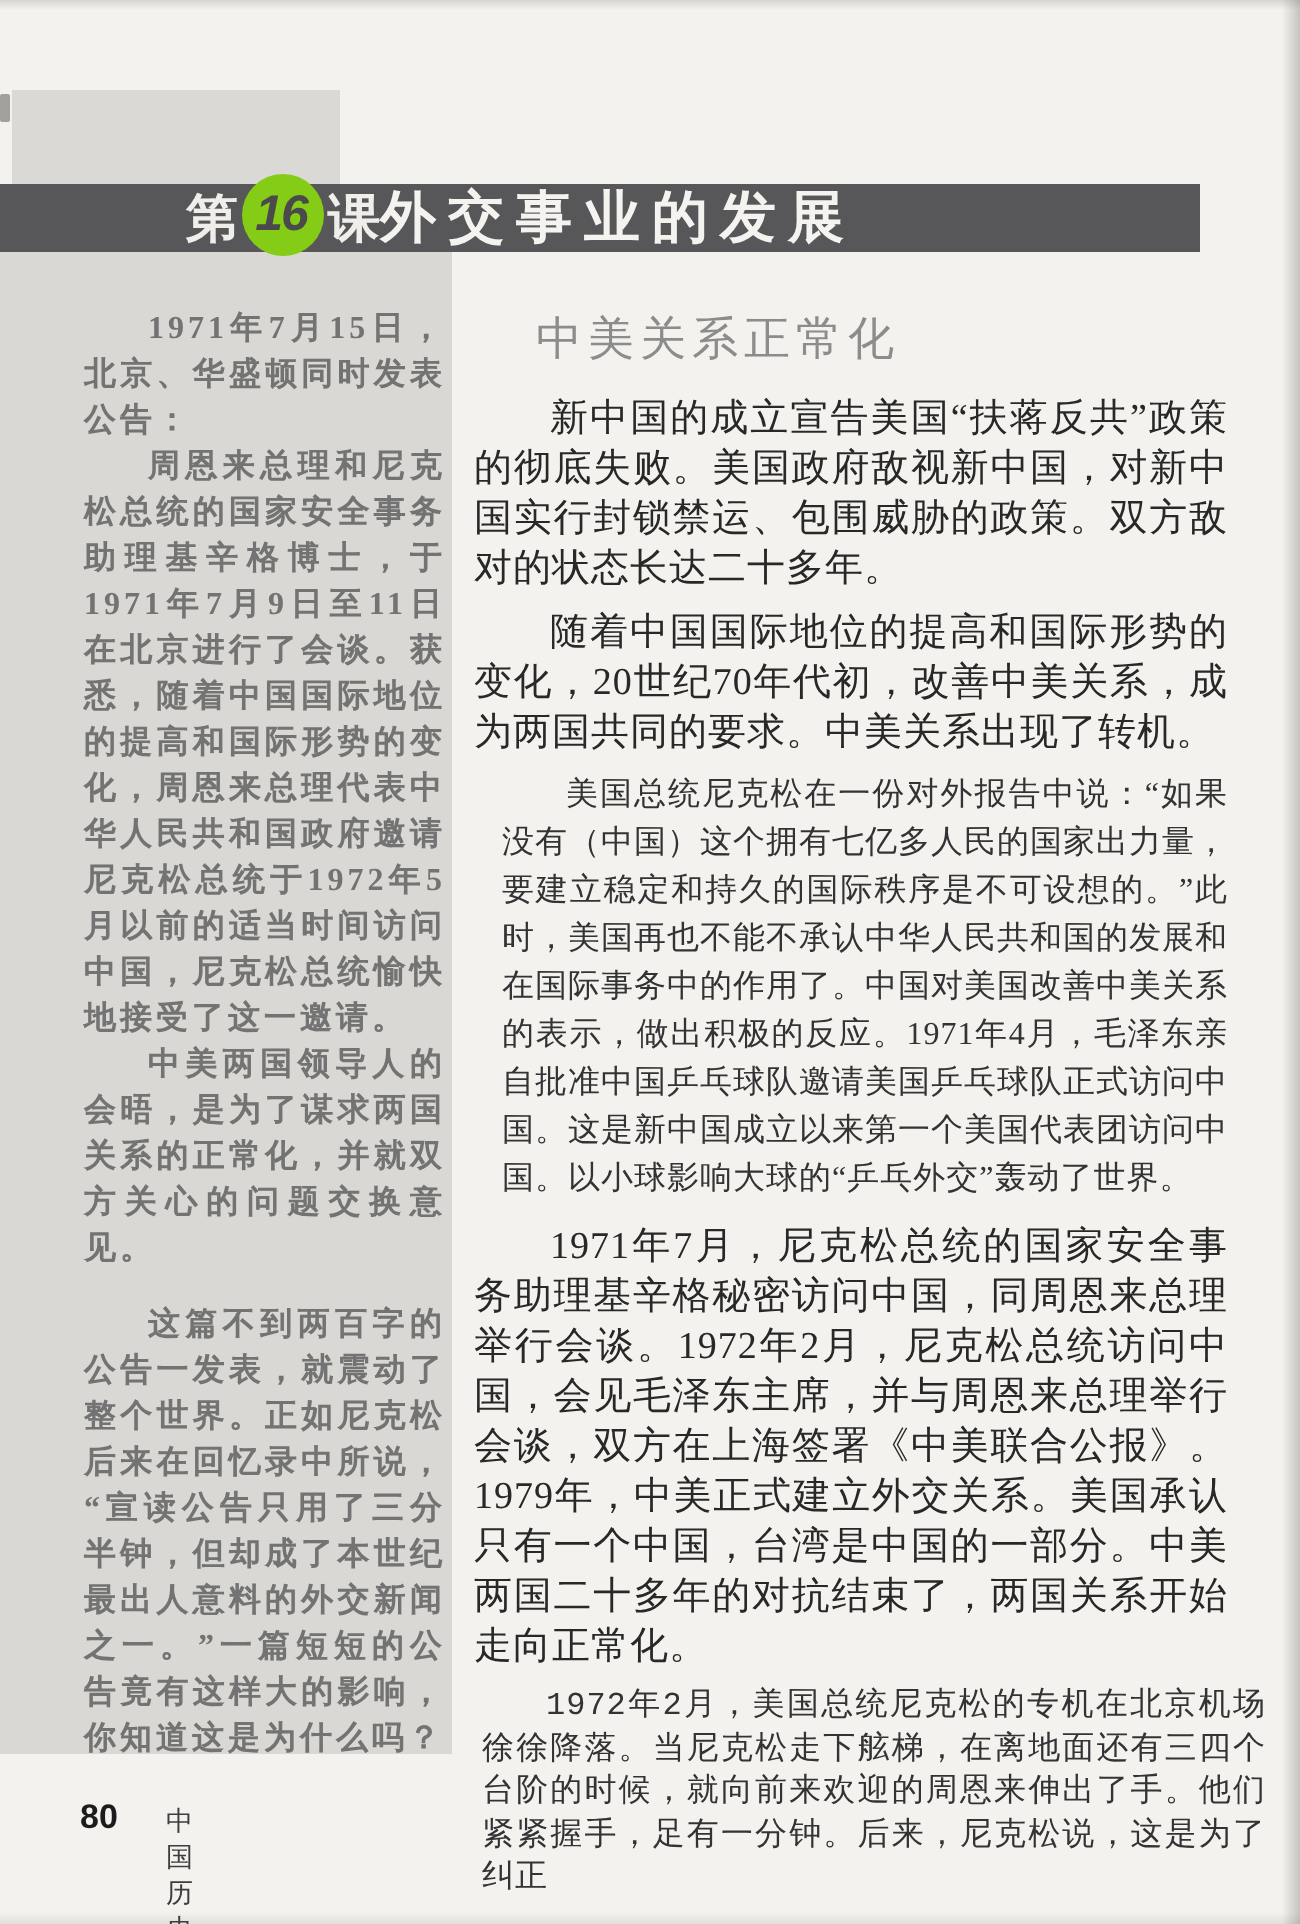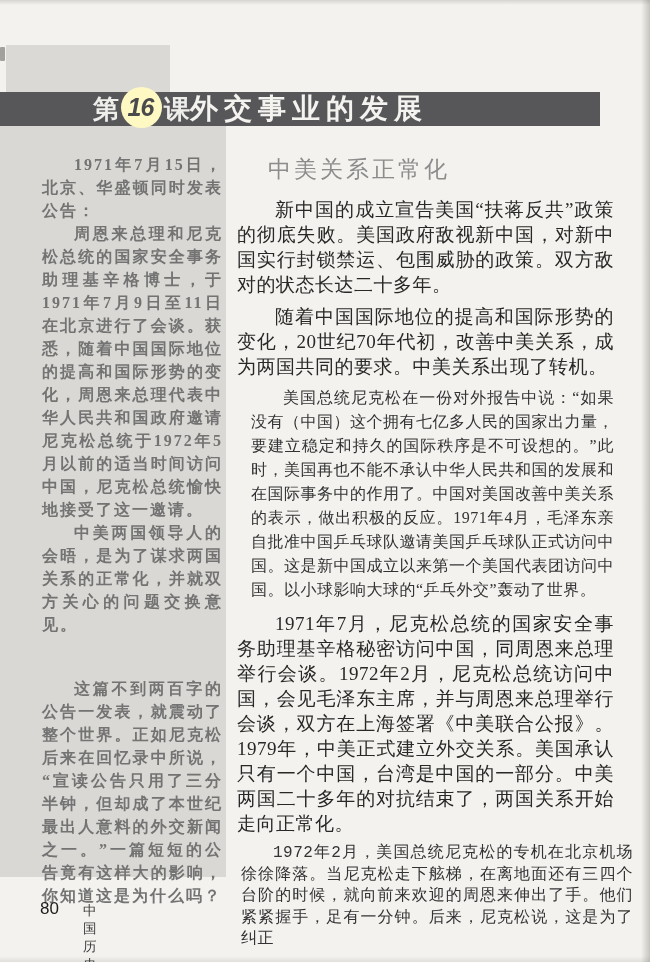--- a/index.html
+++ b/index.html
@@ -30,41 +30,41 @@
     position:absolute;left:0;top:92px;width:600px;height:34px;
     background:#57575a;display:flex;align-items:center;
     font-family:"Liberation Sans","DejaVu Sans",sans-serif;
     overflow:visible;z-index:3;
   }
   .lesson-prefix,.lesson-suffix{
     color:#efeeeb;font-size:26px;font-weight:600;line-height:34px;
   }
   .lesson-prefix{margin-left:93px;}
   .lesson-badge{
-    width:41px;height:41px;border-radius:50%;background:#fef9c3;
+    width:41px;height:41px;border-radius:50%;background:#84cc16;
     display:flex;align-items:center;justify-content:center;
     margin:0 2px;flex:0 0 auto;position:relative;top:-2px;
   }
   .lesson-badge span{
     font-style:italic;font-weight:700;font-size:25px;color:#4a4a4c;
     letter-spacing:-1px;transform:translateX(-1px);
   }
   .lesson-title{
     color:#f4f3f0;font-size:28px;font-weight:700;
     letter-spacing:6px;line-height:34px;
   }
 
   
   .sidebar{
     position:absolute;left:42px;top:153px;width:181px;z-index:4;
     color:#737373;font-size:16px;line-height:23px;letter-spacing:2px;
     text-align:justify;font-weight:600;
   }
   .sidebar p{margin:0;text-indent:2em;}
-  .sidebar p.question{margin-top:41px;}
+  .sidebar p.question{margin-top:15px;}
 
   
   .main{position:absolute;left:237px;top:156px;width:377px;z-index:4;}
   .section-heading{
     margin:0 0 13px 31px;
     font-family:Liberation Serif, serif;
     font-size:23px;line-height:28px;font-weight:400;
     color:#8c8c8c;letter-spacing:3px;
   }
   .main p{margin:0 0 7px;text-align:justify;text-indent:2em;}
@@ -77,21 +77,21 @@
     font-weight:500;
   }
   .main p.reading2{
     width:392px;margin:4px 0 12px 4px;
     font-size:16px;line-height:21.5px;font-family:Liberation Mono, monospace;
   }
 
   
   .footer{position:absolute;left:0;top:899px;z-index:4;
     font-family:"Liberation Sans","DejaVu Sans",sans-serif;}
-  .pagenum{position:absolute;left:40px;top:0;font-size:17px;font-weight:400;color:#1c1c1c;}
+  .pagenum{position:absolute;left:40px;top:0;font-size:17px;font-weight:700;color:#1c1c1c;}
   .booktitle{position:absolute;left:83px;top:3px;font-size:13.5px;letter-spacing:2.5px;color:#3d3d3d;
     font-family:"Liberation Serif","DejaVu Serif",serif;}
 </style>
 </head>
 <body>
 
 <div class="page">
 
   <div class="gray-stub"></div>
   <div class="gray-panel"></div>

